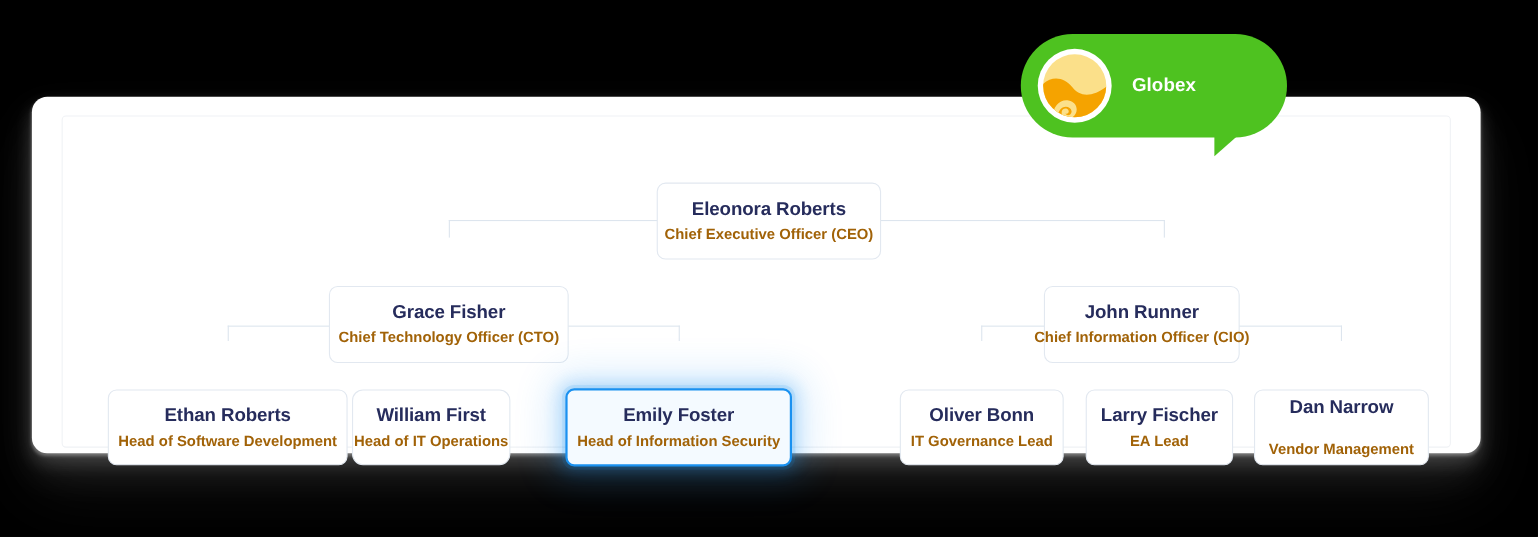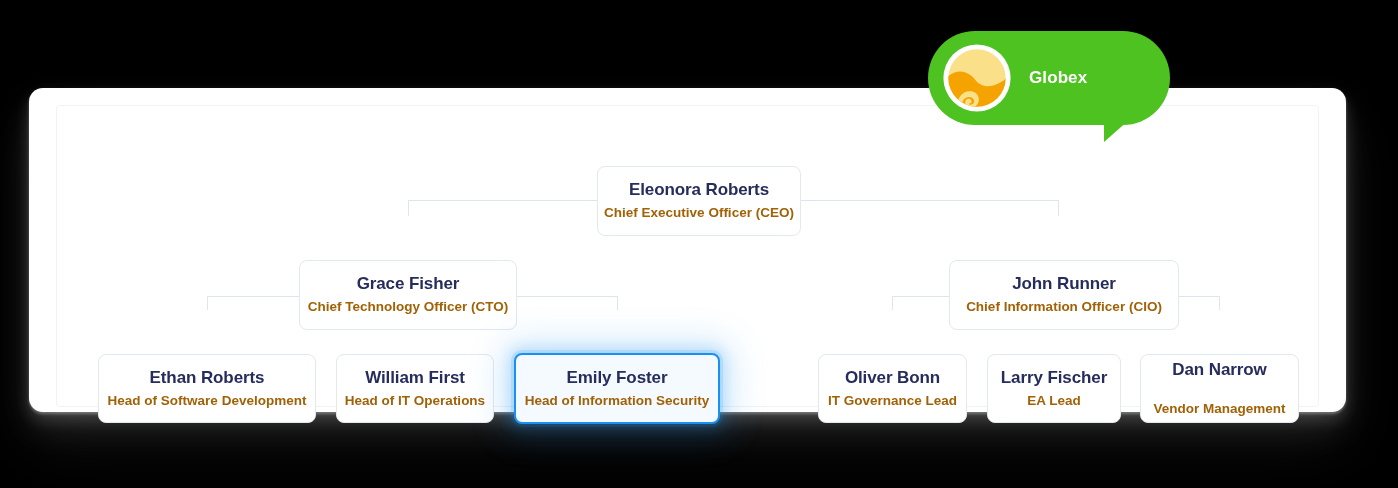--- a/index.html
+++ b/index.html
@@ -180,31 +180,31 @@
   <div class="node" style="left:597px; top:122px; width:204px; height:70px;">
     <div class="nm">Eleonora Roberts</div>
     <div class="ttl">Chief Executive Officer (CEO)</div>
   </div>
 
   <div class="node" style="left:299px; top:216px; width:218px; height:70px;">
     <div class="nm">Grace Fisher</div>
     <div class="ttl">Chief Technology Officer (CTO)</div>
   </div>
 
-  <div class="node" style="left:949px; top:216px; width:230px; height:70px;text-align:right;">
+  <div class="node" style="left:949px; top:216px; width:178px; height:70px;text-align:right;">
     <div class="nm">John Runner</div>
     <div class="ttl">Chief Information Officer (CIO)</div>
   </div>
 
   <div class="node" style="left:98px; top:310px; width:218px; height:69px;">
     <div class="nm">Ethan Roberts</div>
     <div class="ttl">Head of Software Development</div>
   </div>
 
-  <div class="node" style="left:336px; top:310px; width:158px; height:69px;">
+  <div class="node" style="left:320px; top:310px; width:144px; height:69px;border-radius:10px;">
     <div class="nm">William First</div>
     <div class="ttl">Head of IT Operations</div>
   </div>
 
   <div class="node selected" style="left:514px; top:309px; width:206px; height:71px;">
     <div class="nm">Emily Foster</div>
     <div class="ttl">Head of Information Security</div>
   </div>
 
   <div class="node" style="left:818px; top:310px; width:149px; height:69px;">

